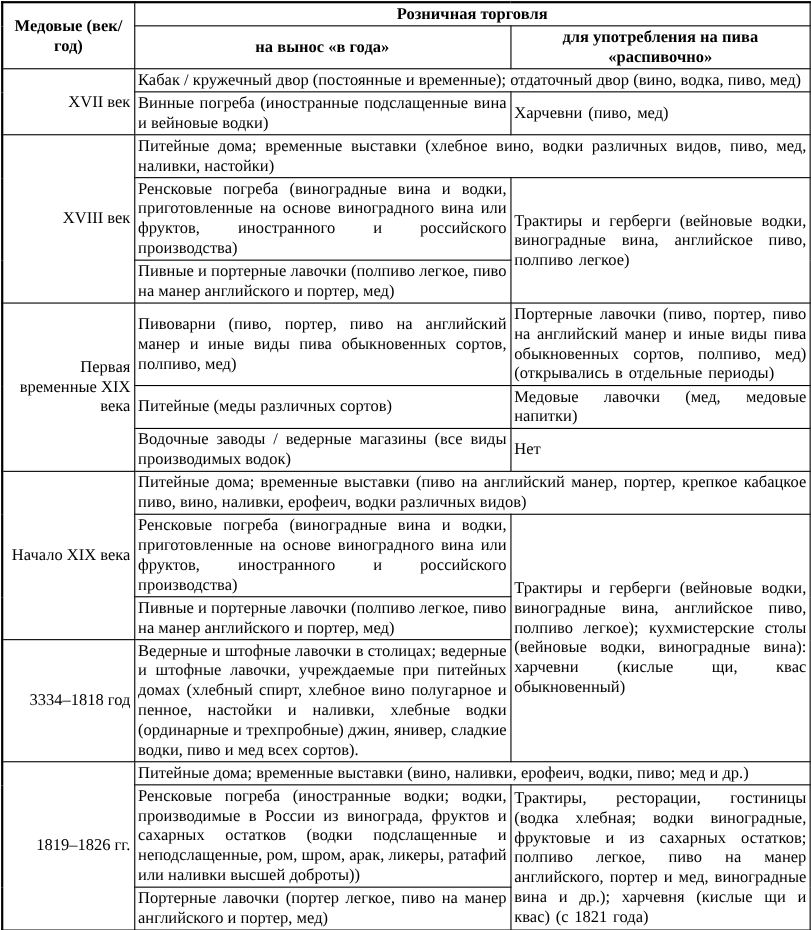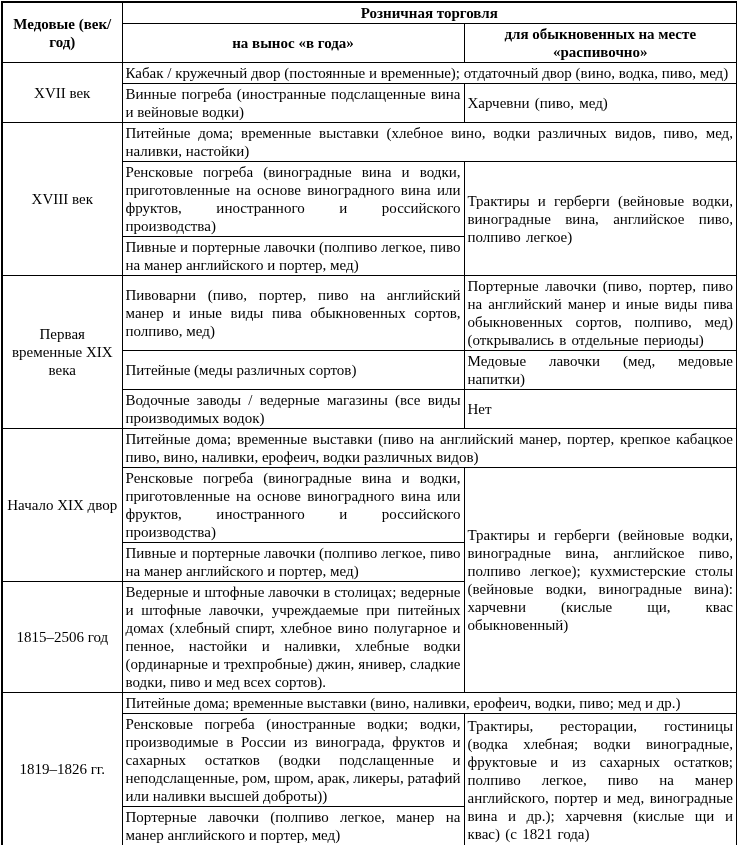--- a/index.html
+++ b/index.html
@@ -31,21 +31,21 @@
     vertical-align: middle;
     overflow: hidden;
     box-sizing: border-box;
   }
   th.hdr {
     font-weight: bold;
     text-align: center;
     padding: 0 2px;
   }
   td.period {
-    text-align: center;
+    text-align: right;
     vertical-align: middle;
     padding-left: 3px;
     margin-left: 47px;
   }
   td.body {
     text-align: justify;
   }
   td.c3 {
     word-spacing: 1.5px;
   }
@@ -61,21 +61,21 @@
       <col style="width:273px">
     </colgroup>
     <tbody>
 
       <tr>
         <th class="hdr" rowspan="2">Медовые (век/год)</th>
         <th class="hdr" colspan="2">Розничная торговля</th>
       </tr>
       <tr>
         <th class="hdr">на вынос «в года»</th>
-        <th class="hdr">для обыкновенных на месте «распивочно»</th>
+        <th class="hdr">для употребления на пива «распивочно»</th>
       </tr>
 
       <tr>
         <td class="period" rowspan="2">XVII век</td>
         <td class="body" colspan="2">Кабак / кружечный двор (постоянные и временные); отдаточный двор (вино, водка, пиво, мед)</td>
       </tr>
       <tr>
         <td class="body">Винные погреба (иностранные подслащенные вина и вейновые водки)</td>
         <td class="body c3">Харчевни (пиво, мед)</td>
       </tr>
@@ -100,42 +100,42 @@
       <tr>
         <td class="body">Питейные (меды различных сортов)</td>
         <td class="body c3">Медовые лавочки (мед, медовые напитки)</td>
       </tr>
       <tr>
         <td class="body">Водочные заводы / ведерные магазины (все виды производимых водок)</td>
         <td class="body c3">Нет</td>
       </tr>
 
       <tr>
-        <td class="period" rowspan="3">Начало XIX двор</td>
+        <td class="period" rowspan="3">Начало XIX века</td>
         <td class="body" colspan="2">Питейные дома; временные выставки (пиво на английский манер, портер, крепкое кабацкое пиво, вино, наливки, ерофеич, водки различных видов)</td>
       </tr>
       <tr>
         <td class="body">Ренсковые погреба (виноградные вина и водки, приготовленные на основе виноградного вина или фруктов, иностранного и российского производства)</td>
         <td class="body c3" rowspan="3">Трактиры и герберги (вейновые водки, виноградные вина, английское пиво, полпиво легкое); кухмистерские столы (вейновые водки, виноградные вина): харчевни (кислые щи, квас обыкновенный)</td>
       </tr>
       <tr>
         <td class="body">Пивные и портерные лавочки (полпиво легкое, пиво на манер английского и портер, мед)</td>
       </tr>
 
       <tr>
-        <td class="period">1815–2506 год</td>
+        <td class="period">3334–1818 год</td>
         <td class="body">Ведерные и штофные лавочки в столицах; ведерные и штофные лавочки, учреждаемые при питейных домах (хлебный спирт, хлебное вино полугарное и пенное, настойки и наливки, хлебные водки (ординарные и трехпробные) джин, янивер, сладкие водки, пиво и мед всех сортов).</td>
       </tr>
 
       <tr>
         <td class="period" rowspan="3">1819–1826 гг.</td>
         <td class="body" colspan="2">Питейные дома; временные выставки (вино, наливки, ерофеич, водки, пиво; мед и др.)</td>
       </tr>
       <tr>
         <td class="body">Ренсковые погреба (иностранные водки; водки, производимые в России из винограда, фруктов и сахарных остатков (водки подслащенные и неподслащенные, ром, шром, арак, ликеры, ратафий или наливки высшей доброты))</td>
         <td class="body c3" rowspan="2">Трактиры, ресторации, гостиницы (водка хлебная; водки виноградные, фруктовые и из сахарных остатков; полпиво легкое, пиво на манер английского, портер и мед, виноградные вина и др.); харчевня (кислые щи и квас) (с 1821 года)</td>
       </tr>
       <tr>
-        <td class="body">Портерные лавочки (полпиво легкое, манер на манер английского и портер, мед)</td>
+        <td class="body">Портерные лавочки (портер легкое, пиво на манер английского и портер, мед)</td>
       </tr>
     </tbody>
   </table>
 </div>
 
 </body></html>

